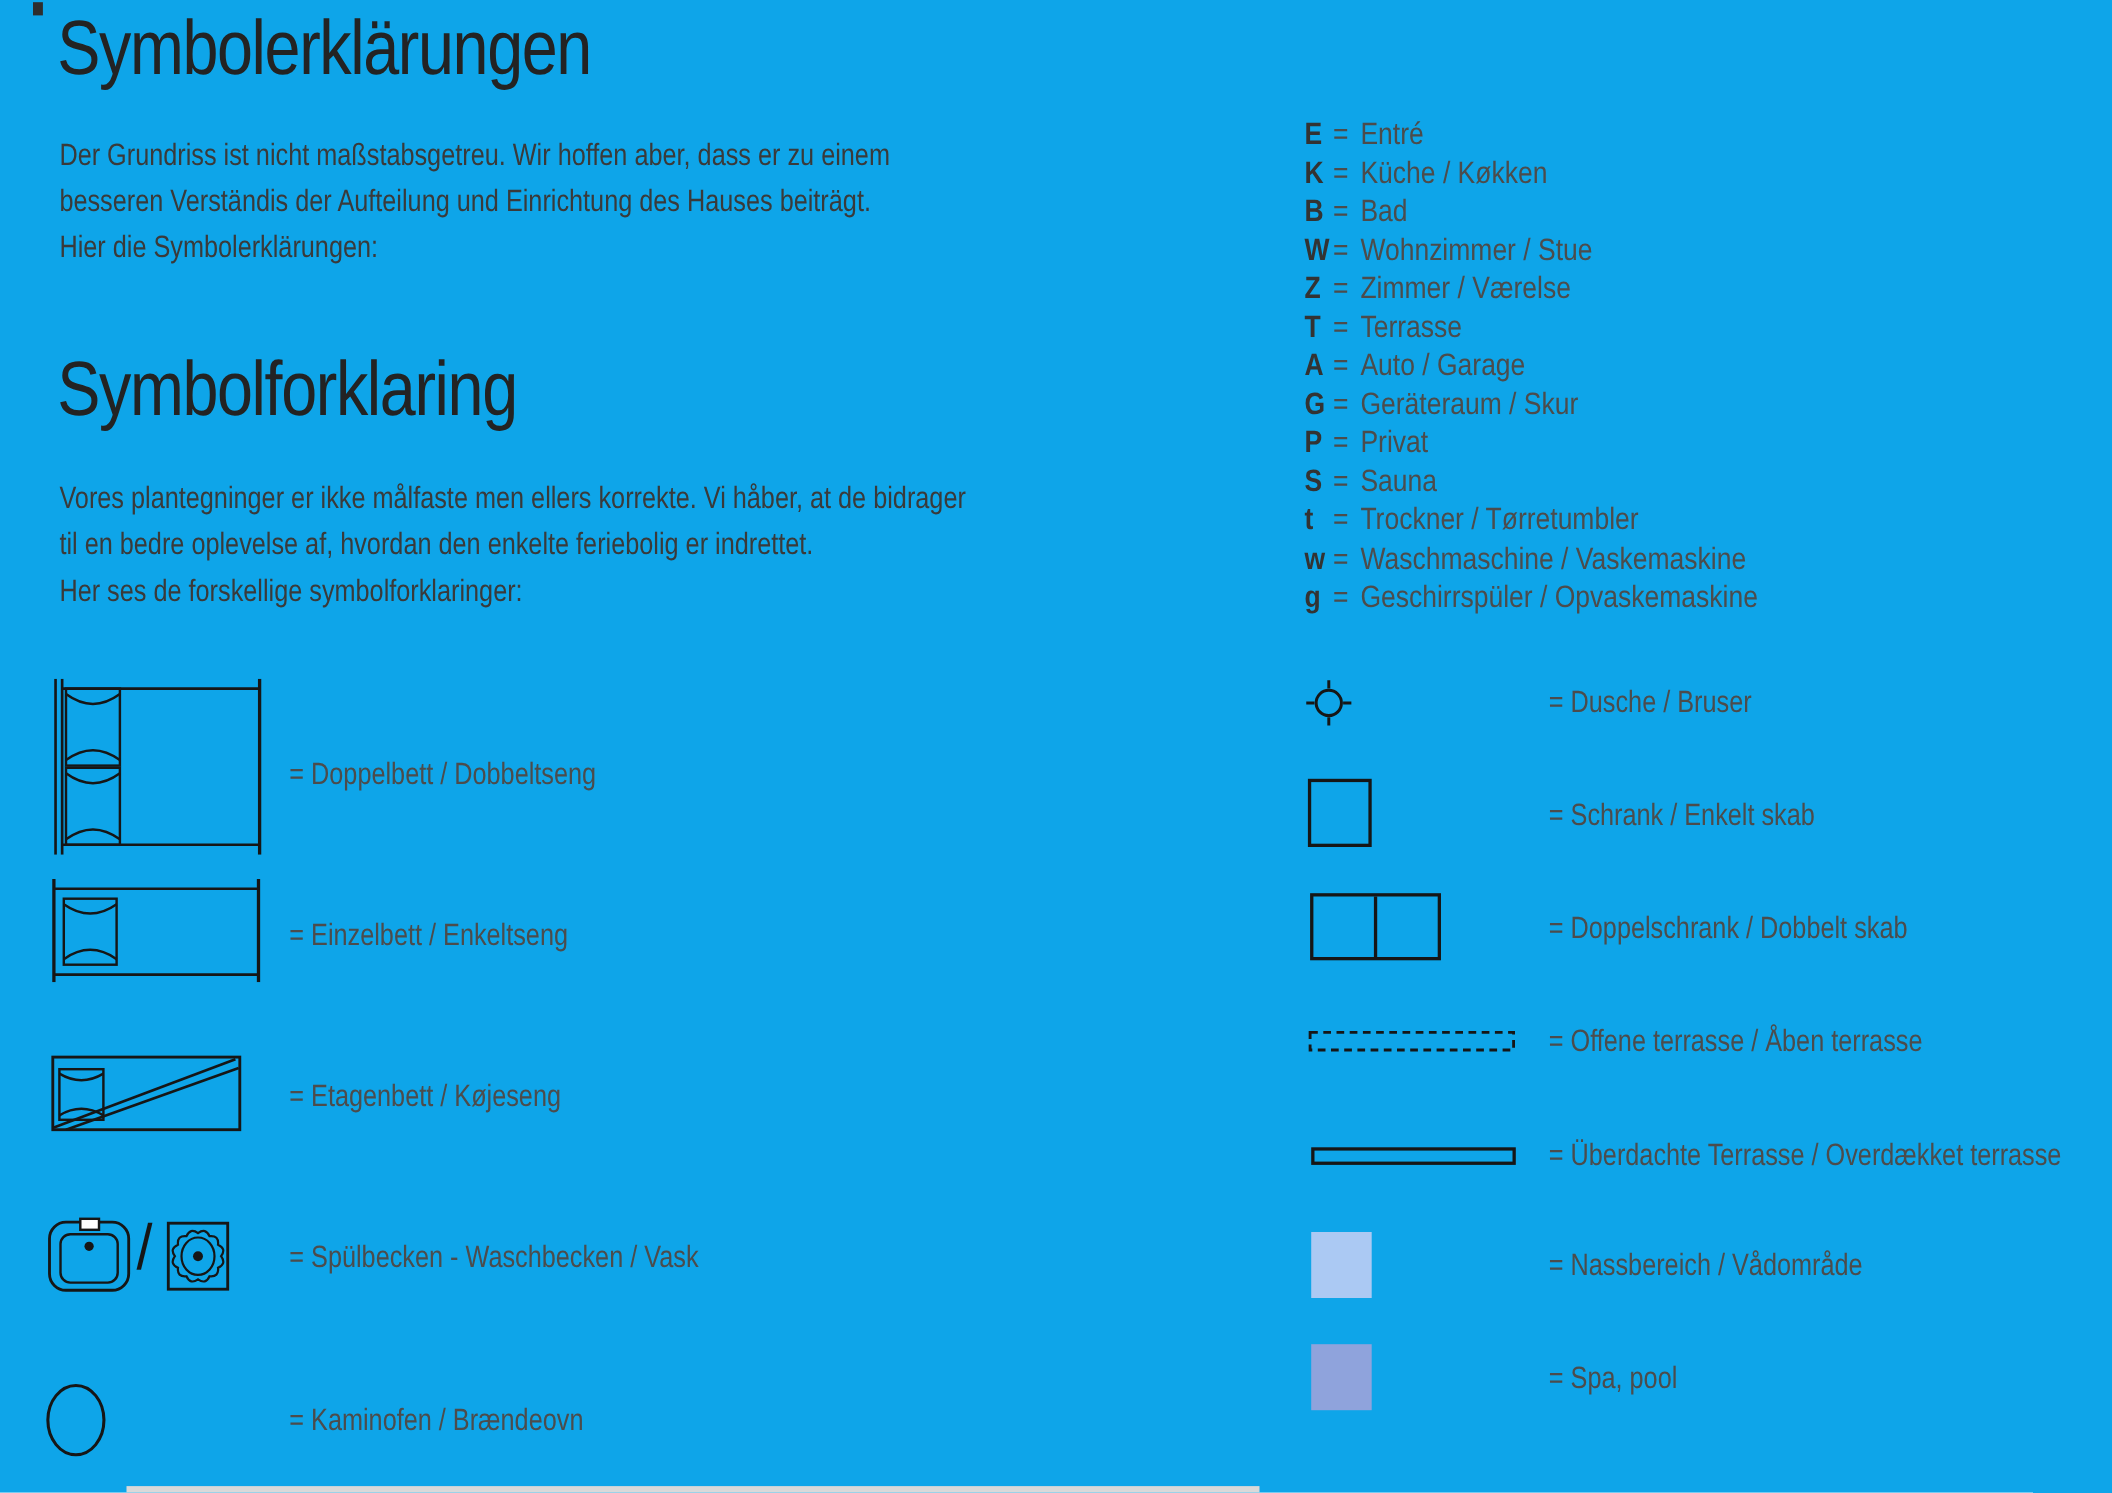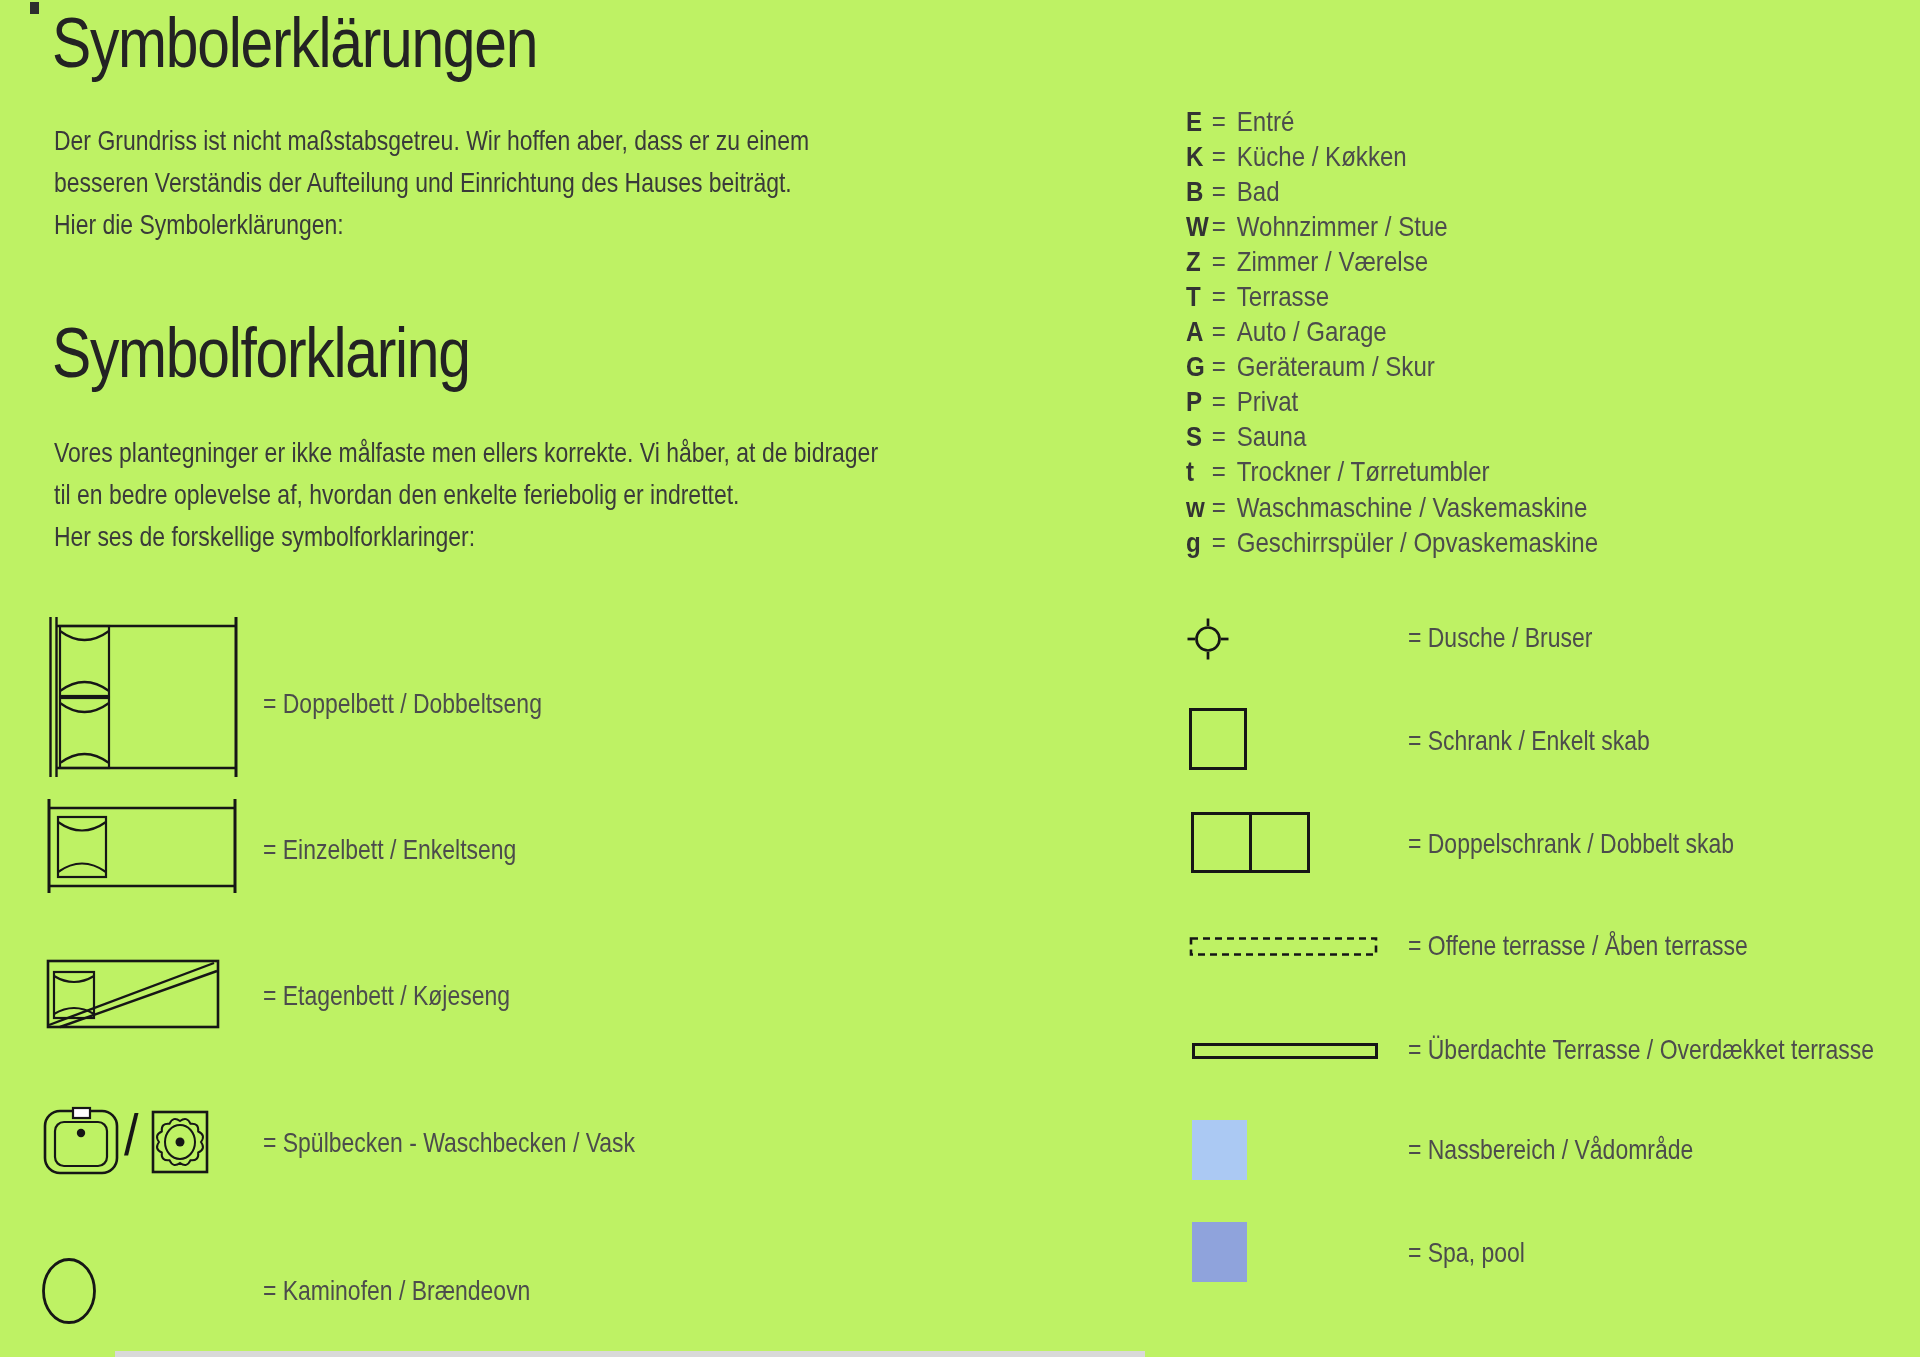--- a/index.html
+++ b/index.html
@@ -1,16 +1,16 @@
 <!DOCTYPE html>
 <html><head>
 <meta charset="utf-8">
 <style>
   html,body{margin:0;padding:0;background:#ffffff;}
-  #screen{position:relative;width:1920px;height:1357px;background:#bef264;overflow:hidden;
+  #screen{position:relative;width:1920px;height:1357px;background:#0ea5e9;overflow:hidden;
           font-family:"Liberation Sans", sans-serif;color:#3a3a3a;}
   .abs{position:absolute;}
   .h1{font-size:70px;font-weight:400;color:#232323;letter-spacing:-1.5px;white-space:nowrap;
       transform:scaleX(0.84);transform-origin:0 0;line-height:1;margin:0;}
   .para{font-size:28px;line-height:42px;color:#3a3a3a;white-space:nowrap;
         transform:scaleX(0.82);transform-origin:0 0;}
   .lbl{font-size:28px;line-height:28px;color:#4c4c4c;white-space:nowrap;
        transform:scaleX(0.82);transform-origin:0 0;}
   .letterlegend{transform:scaleX(0.86);transform-origin:0 0;}
   .lrow{height:35.1px;display:flex;align-items:center;font-size:28px;color:#4c4c4c;}

